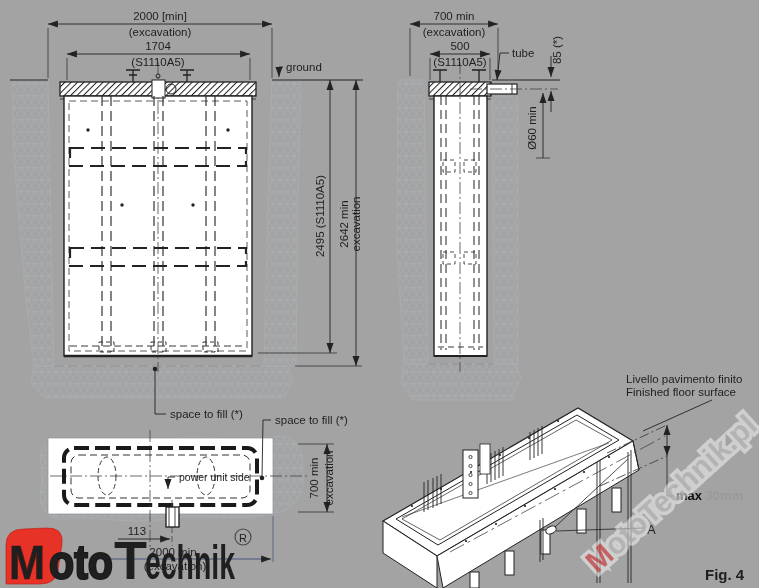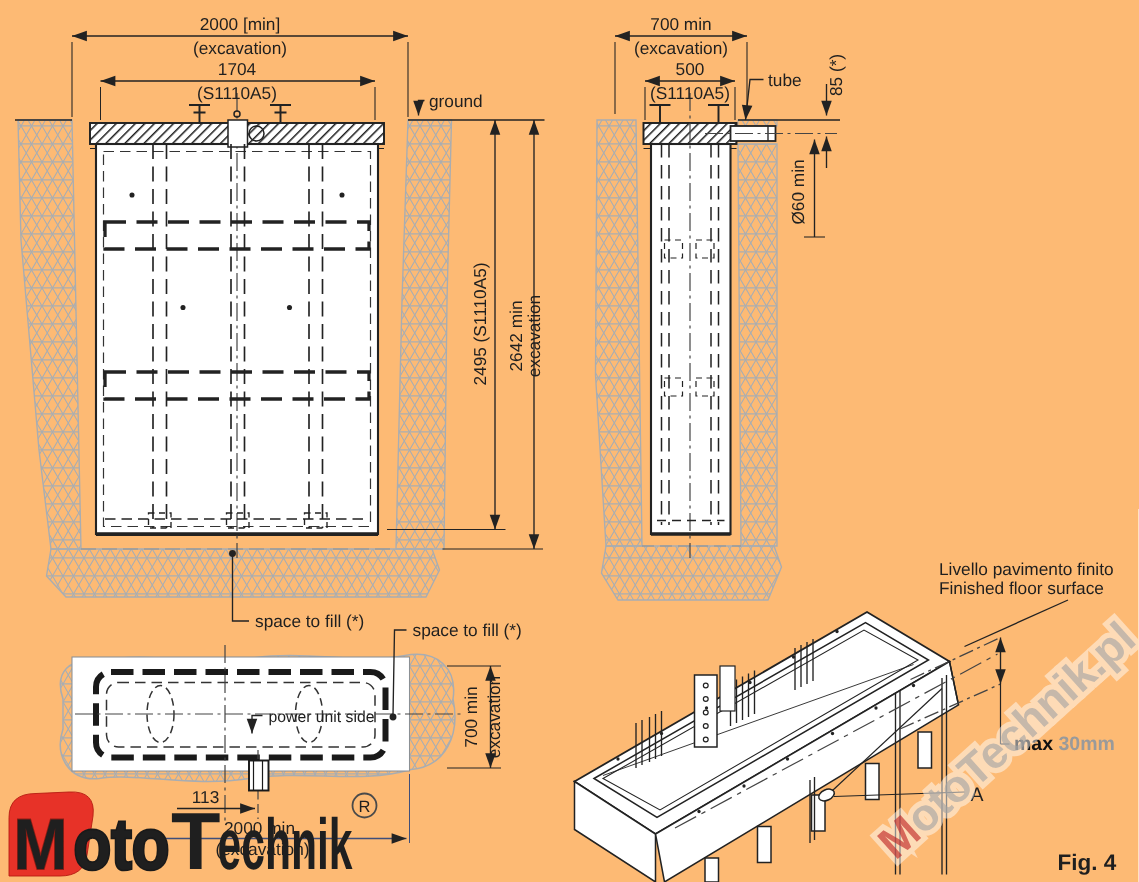--- a/index.html
+++ b/index.html
@@ -1,16 +1,16 @@
 <!DOCTYPE html>
 <html><head>
 <meta charset="utf-8">
 <style>
   html,body{margin:0;padding:0;background:#fff;}
-  .stage{position:relative;width:759px;height:588px;background:#fdba74;overflow:hidden;
+  .stage{position:relative;width:759px;height:588px;background:#a3a3a3;overflow:hidden;
          font-family:"Liberation Sans",sans-serif;}
   svg text{font-family:"Liberation Sans",sans-serif;fill:#1f1f1f;}
   .dim{font-size:11.5px;}
   .dimsm{font-size:10.5px;}
 </style>
 </head>
 <body>
 
 <div class="stage">
 <svg width="759" height="588" viewBox="0 0 759 588">

